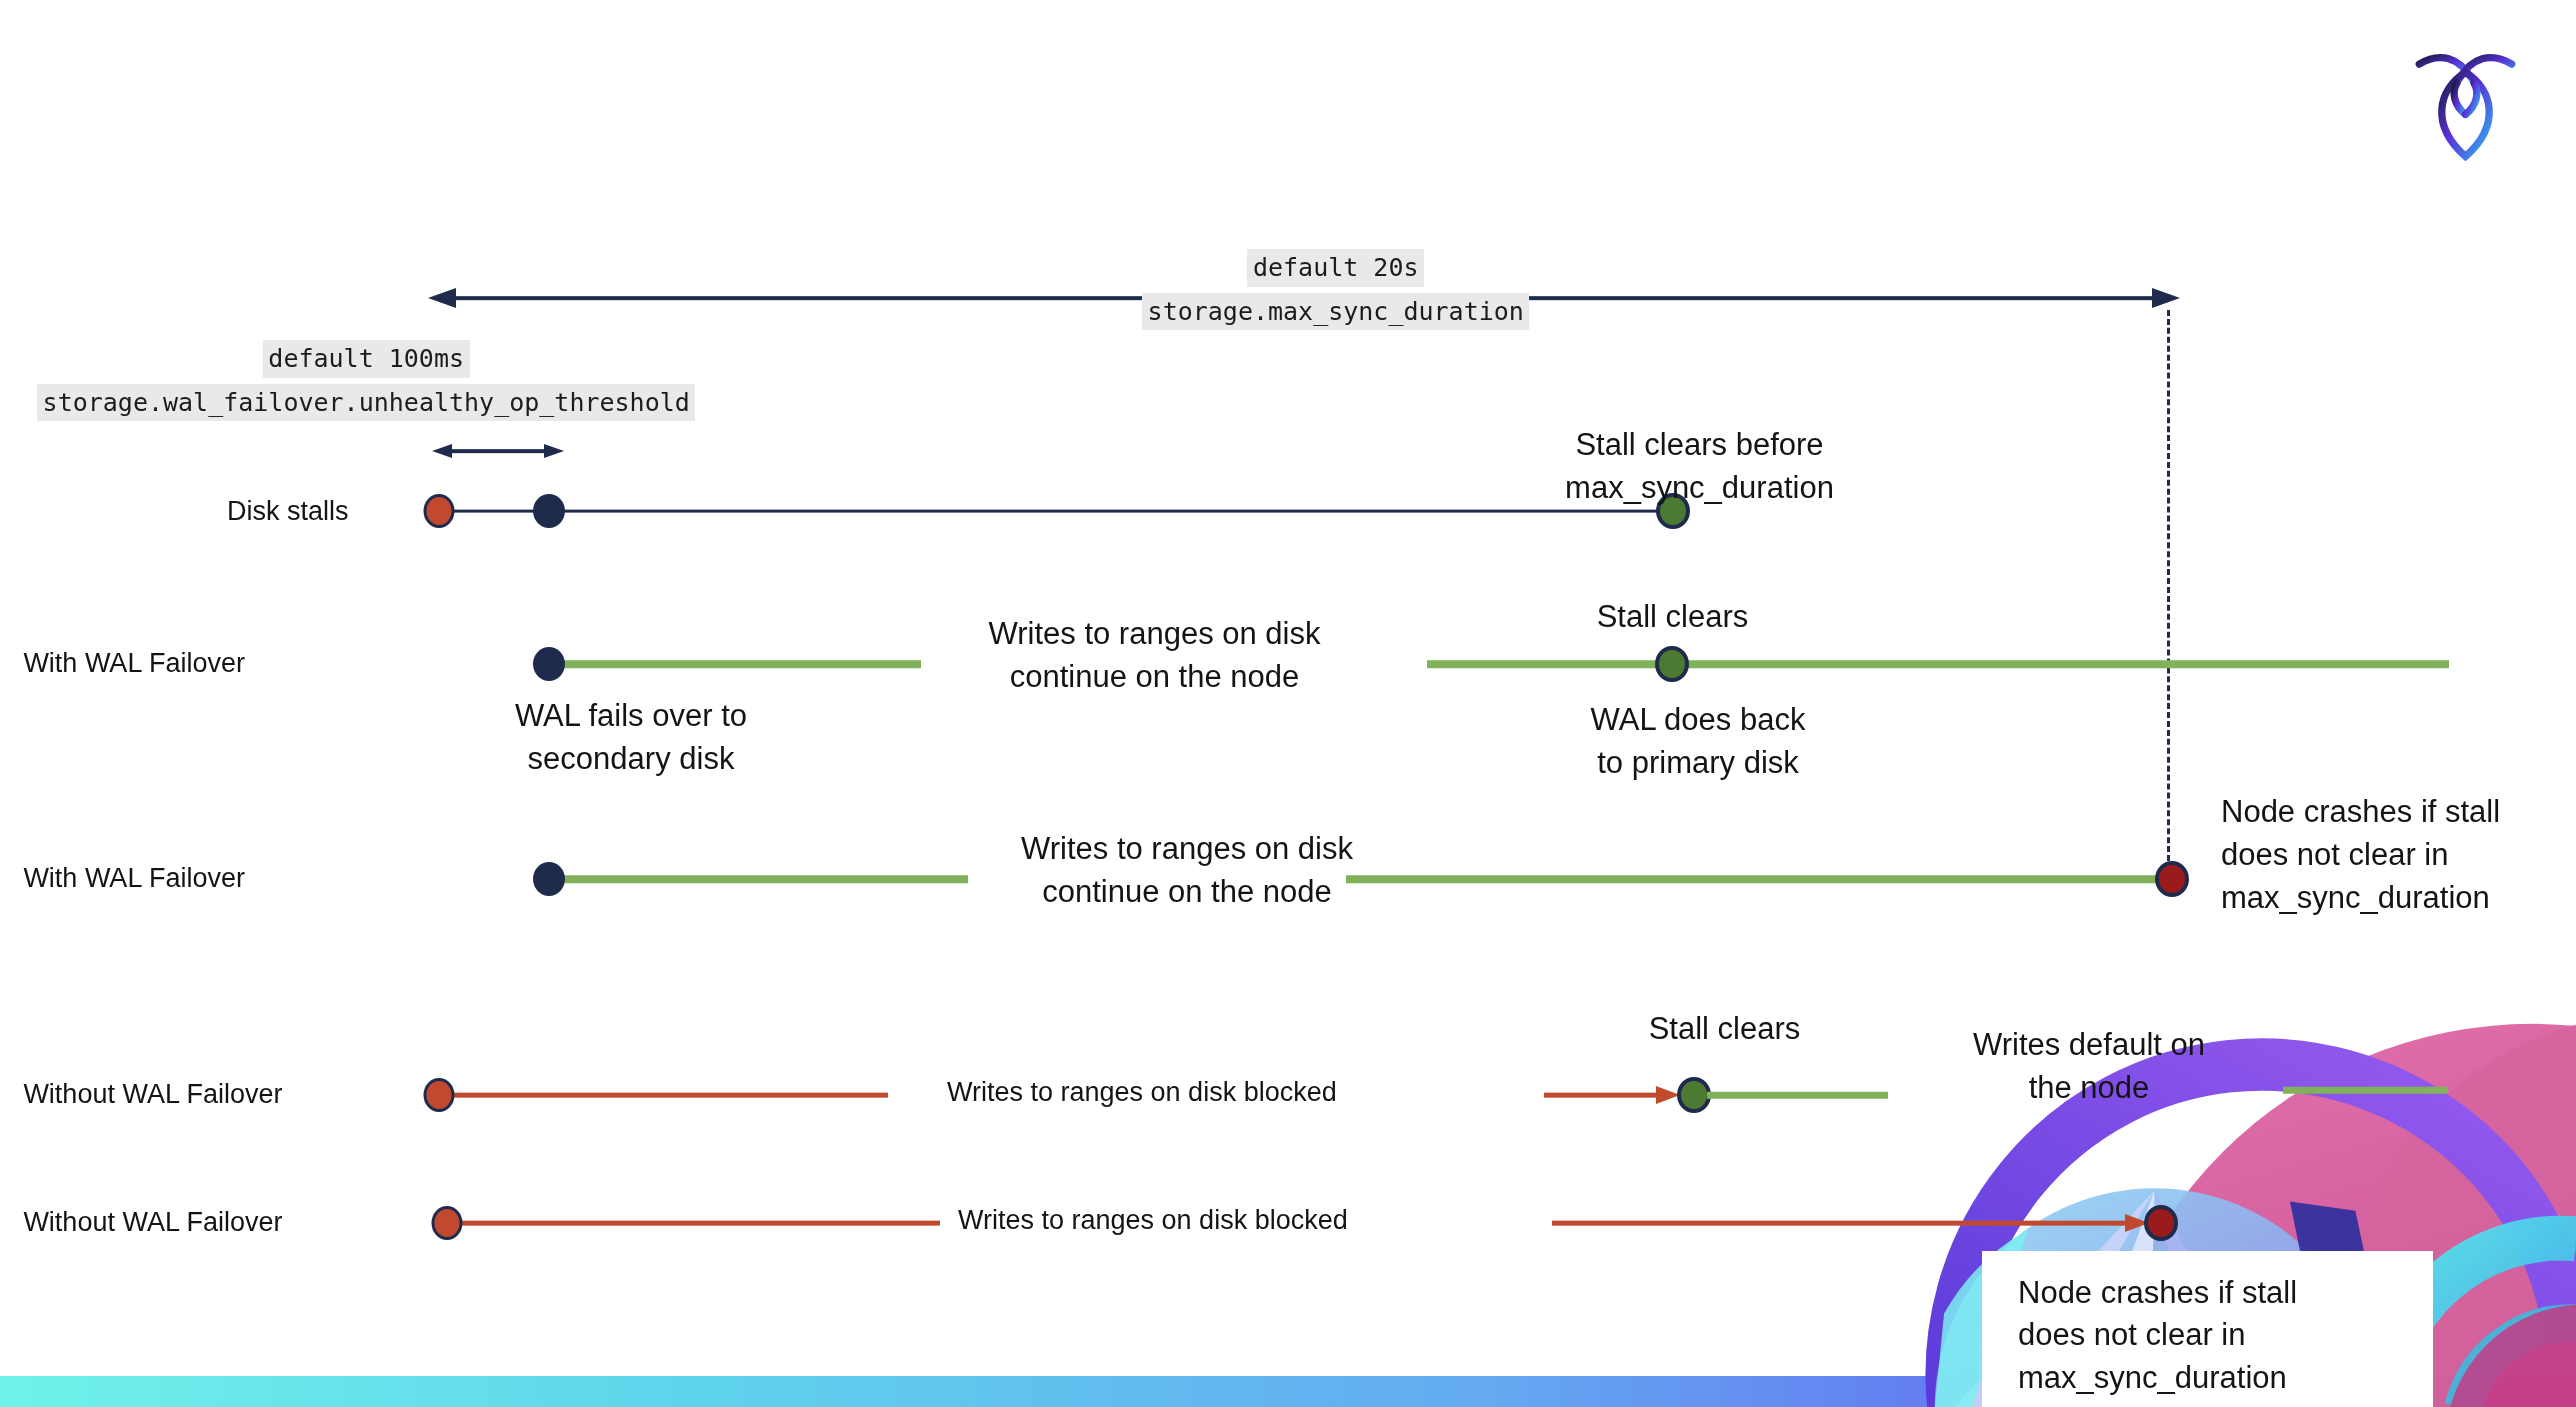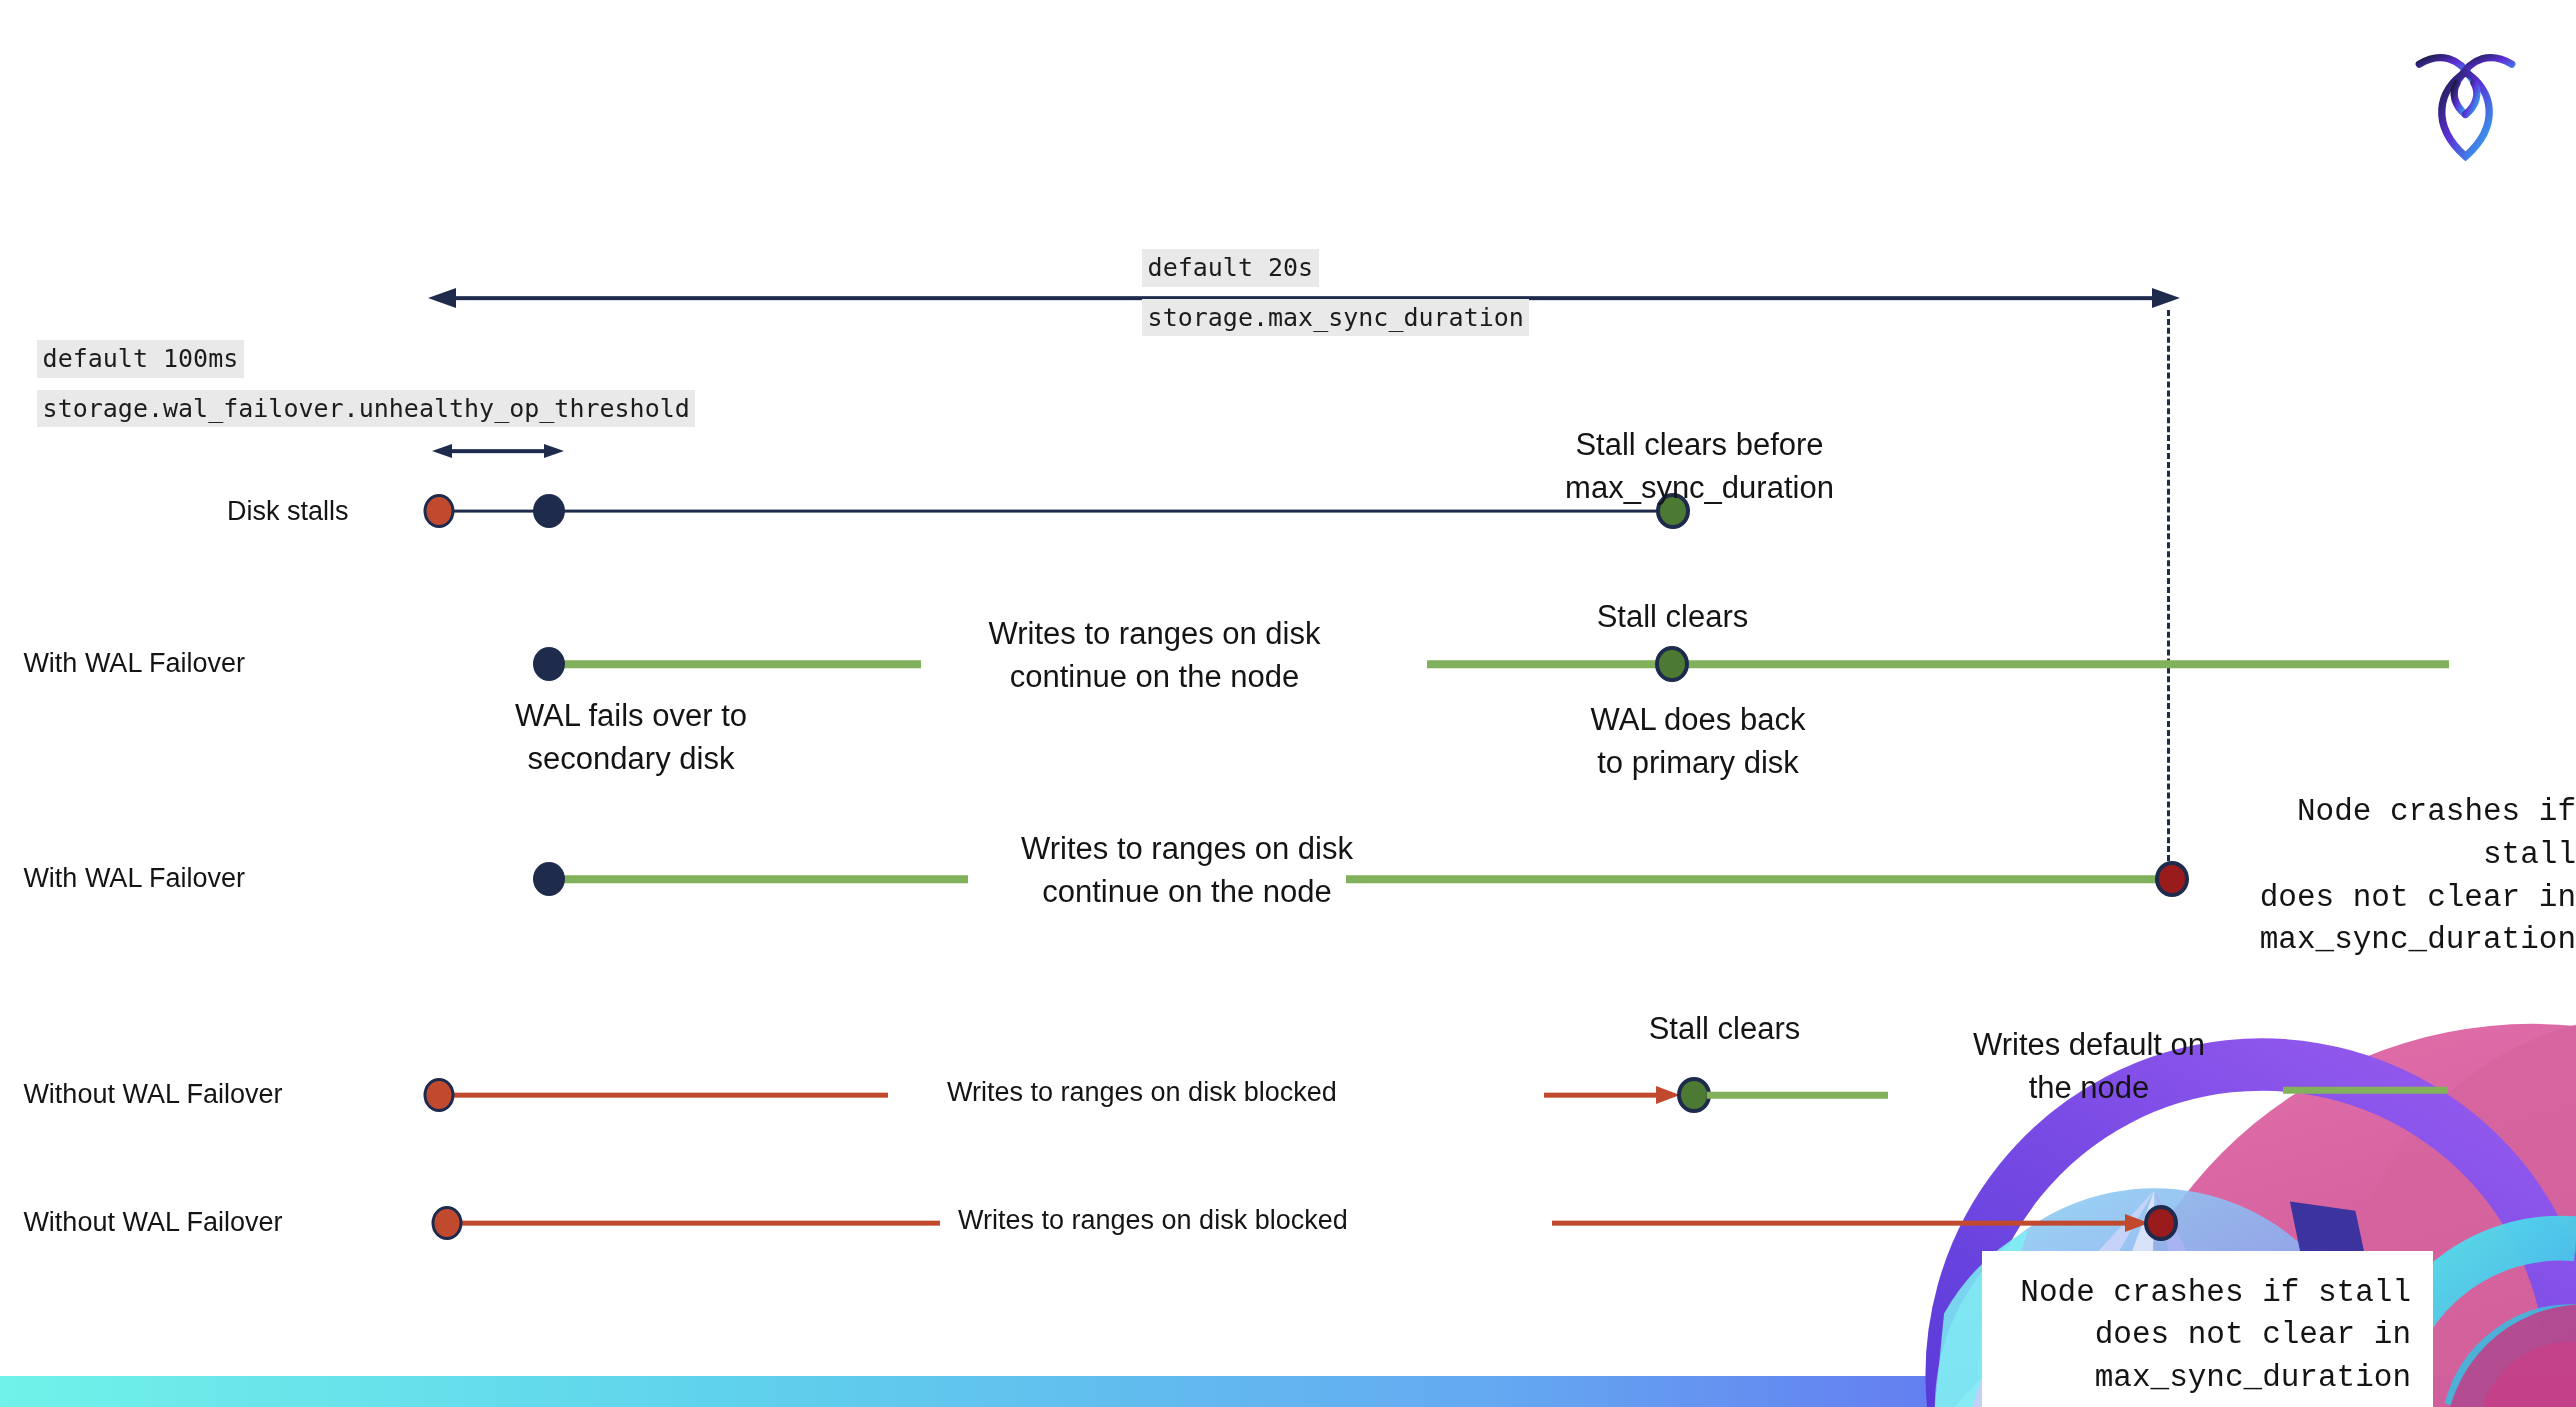--- a/index.html
+++ b/index.html
@@ -3,21 +3,21 @@
 <meta charset="utf-8">
 <style>
   html,body{margin:0;padding:0;background:#ffffff;}
   #stage{position:relative;width:2576px;height:1408px;background:#ffffff;overflow:hidden;
          font-family:"Liberation Sans","DejaVu Sans",sans-serif;color:#141414;}
   .abs{position:absolute;}
   .pre{white-space:pre-line;}
   #title{left:60px;top:22.4px;font-family:"DejaVu Sans","Liberation Sans",sans-serif;
          font-size:86px;font-weight:700;letter-spacing:-1.9px;color:#0b0b0b;z-index:3;}
   
-  .code-stack{display:flex;flex-direction:column;align-items:flex-start;gap:12px;z-index:3;}
+  .code-stack{display:flex;flex-direction:column;align-items:center;gap:6px;z-index:3;}
   .code-chip{font-family:"DejaVu Sans Mono","Liberation Mono",monospace;font-size:25px;
              line-height:1.5;background:var(--code-bg);color:#1c1c1c;padding:0 5.6px;}
   
   .hline{height:2.8px;background:var(--navy);transform:translateY(-50%);z-index:3;}
   .hline.thick{height:3.7px;}
   .gline{height:7.5px;background:var(--green-line);transform:translateY(-50%);z-index:3;}
   .gline.thin{height:6.5px;}
   .rline{height:4.7px;background:var(--red-line);transform:translateY(-50%);z-index:3;}
   .dashv{width:0;border-left:3.7px dashed var(--navy);z-index:3;}
   
@@ -30,21 +30,21 @@
   .ah-right.red{border-top-width:9.3px;border-bottom-width:9.3px;border-left:24px solid var(--red-line);}
   
   .dot{border-radius:50%;transform:translate(-50%,-50%);z-index:3;box-sizing:border-box;}
   .dot.navy{width:32px;height:34px;background:var(--navy);}
   .dot.green{width:34px;height:36px;background:var(--green-dot);border:4.7px solid var(--navy);}
   .dot.red{width:31px;height:34px;background:var(--red-dot);border:3.7px solid var(--navy);}
   .dot.crash{width:34px;height:36px;background:var(--crash-dot);border:4.7px solid var(--navy);}
   
   .lbl{font-size:27px;line-height:1.3;z-index:3;}
   .note{font-size:31px;line-height:1.38;text-align:center;z-index:3;}
-  .note.left{text-align:right;font-family:Liberation Mono, monospace;}
+  .note.left{text-align:left;}
   #crash-box{background:#ffffff;z-index:6;box-sizing:border-box;padding:20.6px 0 0 36px;}
   #crash-box .note{position:static;}
   #bottom-bar{left:0;top:1376px;width:2576px;height:32px;z-index:1;
     background:linear-gradient(90deg,var(--bar-cyan) 0%,#5fd2ec 28%,var(--bar-blue) 58%,var(--bar-indigo) 92%);}
   .z4{z-index:4;} .z5{z-index:5;}
 </style>
 </head>
 <body>
 
 <div id="stage">

